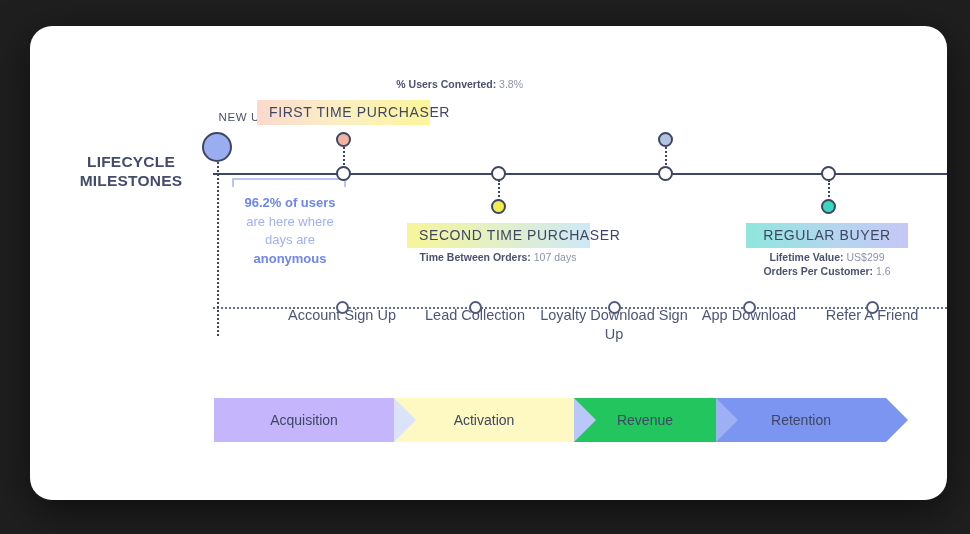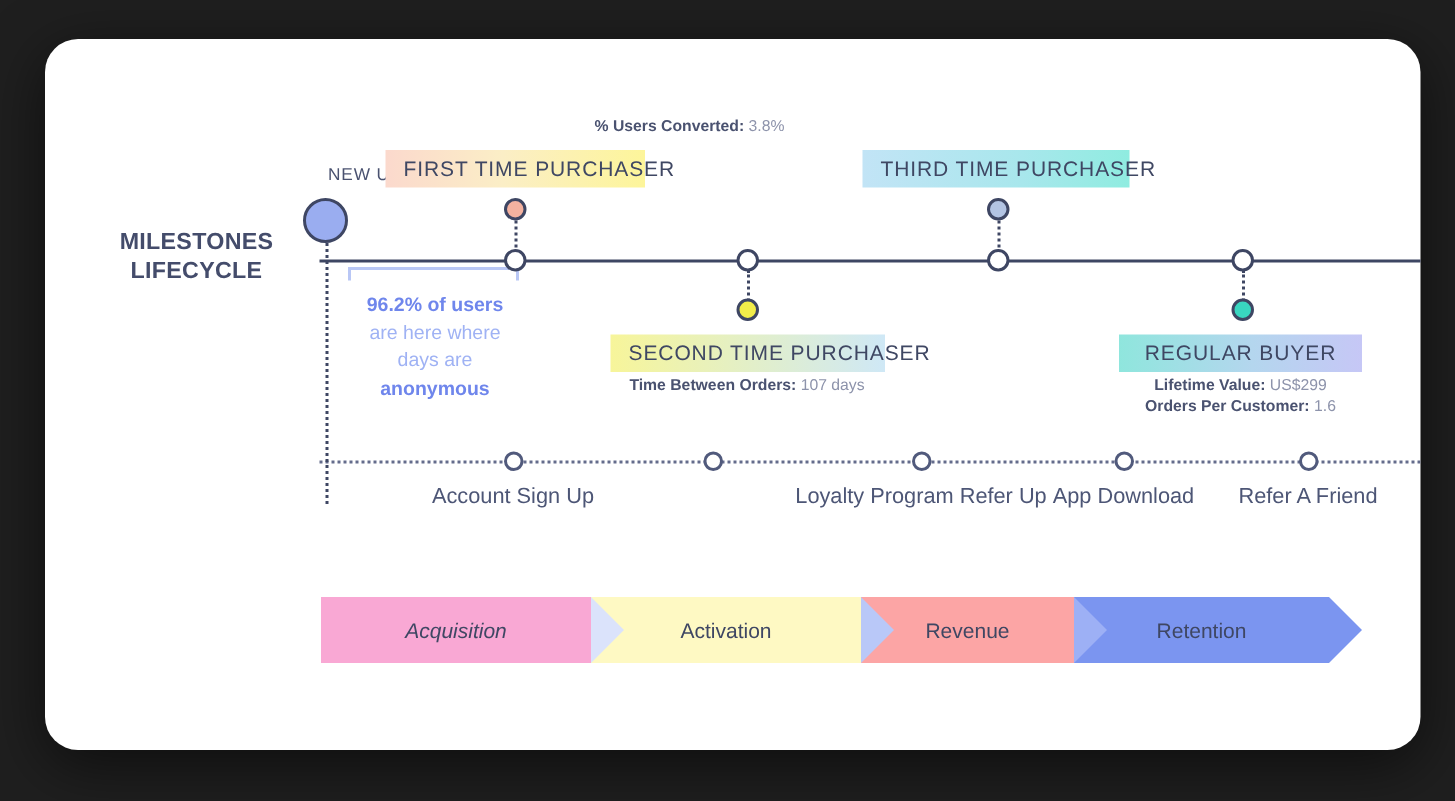--- a/index.html
+++ b/index.html
@@ -146,21 +146,21 @@
   .sub-node {
     width: 13px; height: 13px;
     border-radius: 50%;
     background: #ffffff;
     border: 2px solid #515a7c;
     box-sizing: border-box;
     top: 275px;
     z-index: 4;
   }
   .sub-label {
-    top: 296px;
+    top: 280px;
     width: 170px;
     text-align: center;
     font-size: 14.5px;
     color: #4d5676;
     line-height: 19px;
   }
 
   
   #funnel {
     left: 184px; top: 372px;
@@ -187,22 +187,22 @@
     z-index: 2;
   }
 </style>
 </head>
 <body>
 
 <div id="stage">
   <div id="card">
 
     <div class="abs" id="lifecycle-heading">
+      <div>LIFECYCLE</div>
       <div>MILESTONES</div>
-      <div>LIFECYCLE</div>
     </div>
 
     <div class="abs" id="main-axis"></div>
 
     <div class="abs" id="new-user-label">NEW USER</div>
     <div class="abs connector" id="new-user-vert"></div>
     <div class="abs" id="new-user-node"></div>
 
     <div class="abs" id="anon-bracket"></div>
     <div class="abs" id="anon-text">
@@ -225,22 +225,20 @@
     <div class="abs connector" style="left:467.5px; top:154px; height:28px;"></div>
     <div class="abs hollow-node" style="left:461px; top:140px;"></div>
     <div class="abs filled-node" style="left:461px; top:173px; background:#f2ed4a;"></div>
     <div class="abs chip" style="left:377px; top:197px; width:183px;
          background:linear-gradient(90deg,#f7f59a 0%,#e2efc9 52%,#cfe8f6 100%);">SECOND TIME PURCHASER</div>
     <div class="abs stat" style="left:348px; top:224px; width:240px; text-align:center;">
       <b>Time Between Orders:</b>
       <span class="val">107 days</span>
     </div>
 
-    <div class="abs chip" style="left:545px; top:74px; width:178px;
-         background:linear-gradient(90deg,#c2e4f6 0%,#a8e7ec 60%,#8fece0 100%);">THIRD TIME PURCHASER</div>
     <div class="abs connector" style="left:634.5px; top:113px; height:34px;"></div>
     <div class="abs filled-node" style="left:628px; top:106px; background:#b3c4e3;"></div>
     <div class="abs hollow-node" style="left:628px; top:140px;"></div>
 
     <div class="abs connector" style="left:797.5px; top:154px; height:28px;"></div>
     <div class="abs hollow-node" style="left:791px; top:140px;"></div>
     <div class="abs filled-node" style="left:791px; top:173px; background:#39d6c0;"></div>
     <div class="abs chip" style="left:716px; top:197px; width:162px;
          background:linear-gradient(90deg,#8fe6dd 0%,#b4d6ee 55%,#c6c7f6 100%);">REGULAR BUYER</div>
     <div class="abs stat" style="left:707px; top:224px; width:180px; text-align:center;">
@@ -251,40 +249,41 @@
       <b>Orders Per Customer:</b>
       <span class="val">1.6</span>
     </div>
 
     <div class="abs" id="lower-axis"></div>
 
     <div class="abs sub-node" style="left:306px;"></div>
     <div class="abs sub-label" style="left:227px;">Account Sign Up</div>
 
     <div class="abs sub-node" style="left:439px;"></div>
+    <div class="abs sub-label" style="left:360px;">Lead Collection</div>
 
     <div class="abs sub-node" style="left:578px;"></div>
-    <div class="abs sub-label" style="left:499px;">Loyalty Program Refer Up</div>
+    <div class="abs sub-label" style="left:499px;">Loyalty Download Sign Up</div>
 
     <div class="abs sub-node" style="left:713px;"></div>
     <div class="abs sub-label" style="left:634px;">App Download</div>
 
     <div class="abs sub-node" style="left:836px;"></div>
     <div class="abs sub-label" style="left:757px;">Refer A Friend</div>
 
     <div class="abs" id="funnel">
-      <div class="stage" style="width:180px; background:#f9a8d4;font-style:italic;">
+      <div class="stage" style="width:180px; background:#c4b5fd;">
         <span class="stage-label">Acquisition</span>
         <span class="tip" style="border-left:22px solid #dbe3fb;"></span>
       </div>
       <div class="stage" style="width:180px; background:#fef9c3;">
         <span class="stage-label">Activation</span>
         <span class="tip" style="border-left:22px solid #b9c8f8;"></span>
       </div>
-      <div class="stage" style="width:142px; background:#fca5a5;text-align:right;">
+      <div class="stage" style="width:142px; background:#22c55e;text-align:right;">
         <span class="stage-label">Revenue</span>
         <span class="tip" style="border-left:22px solid #9db0f5;"></span>
       </div>
       <div class="stage" style="width:170px; background:#7b95f0;">
         <span class="stage-label">Retention</span>
         <span class="tip" style="border-left:22px solid #7b95f0;"></span>
       </div>
     </div>
 
   </div>

